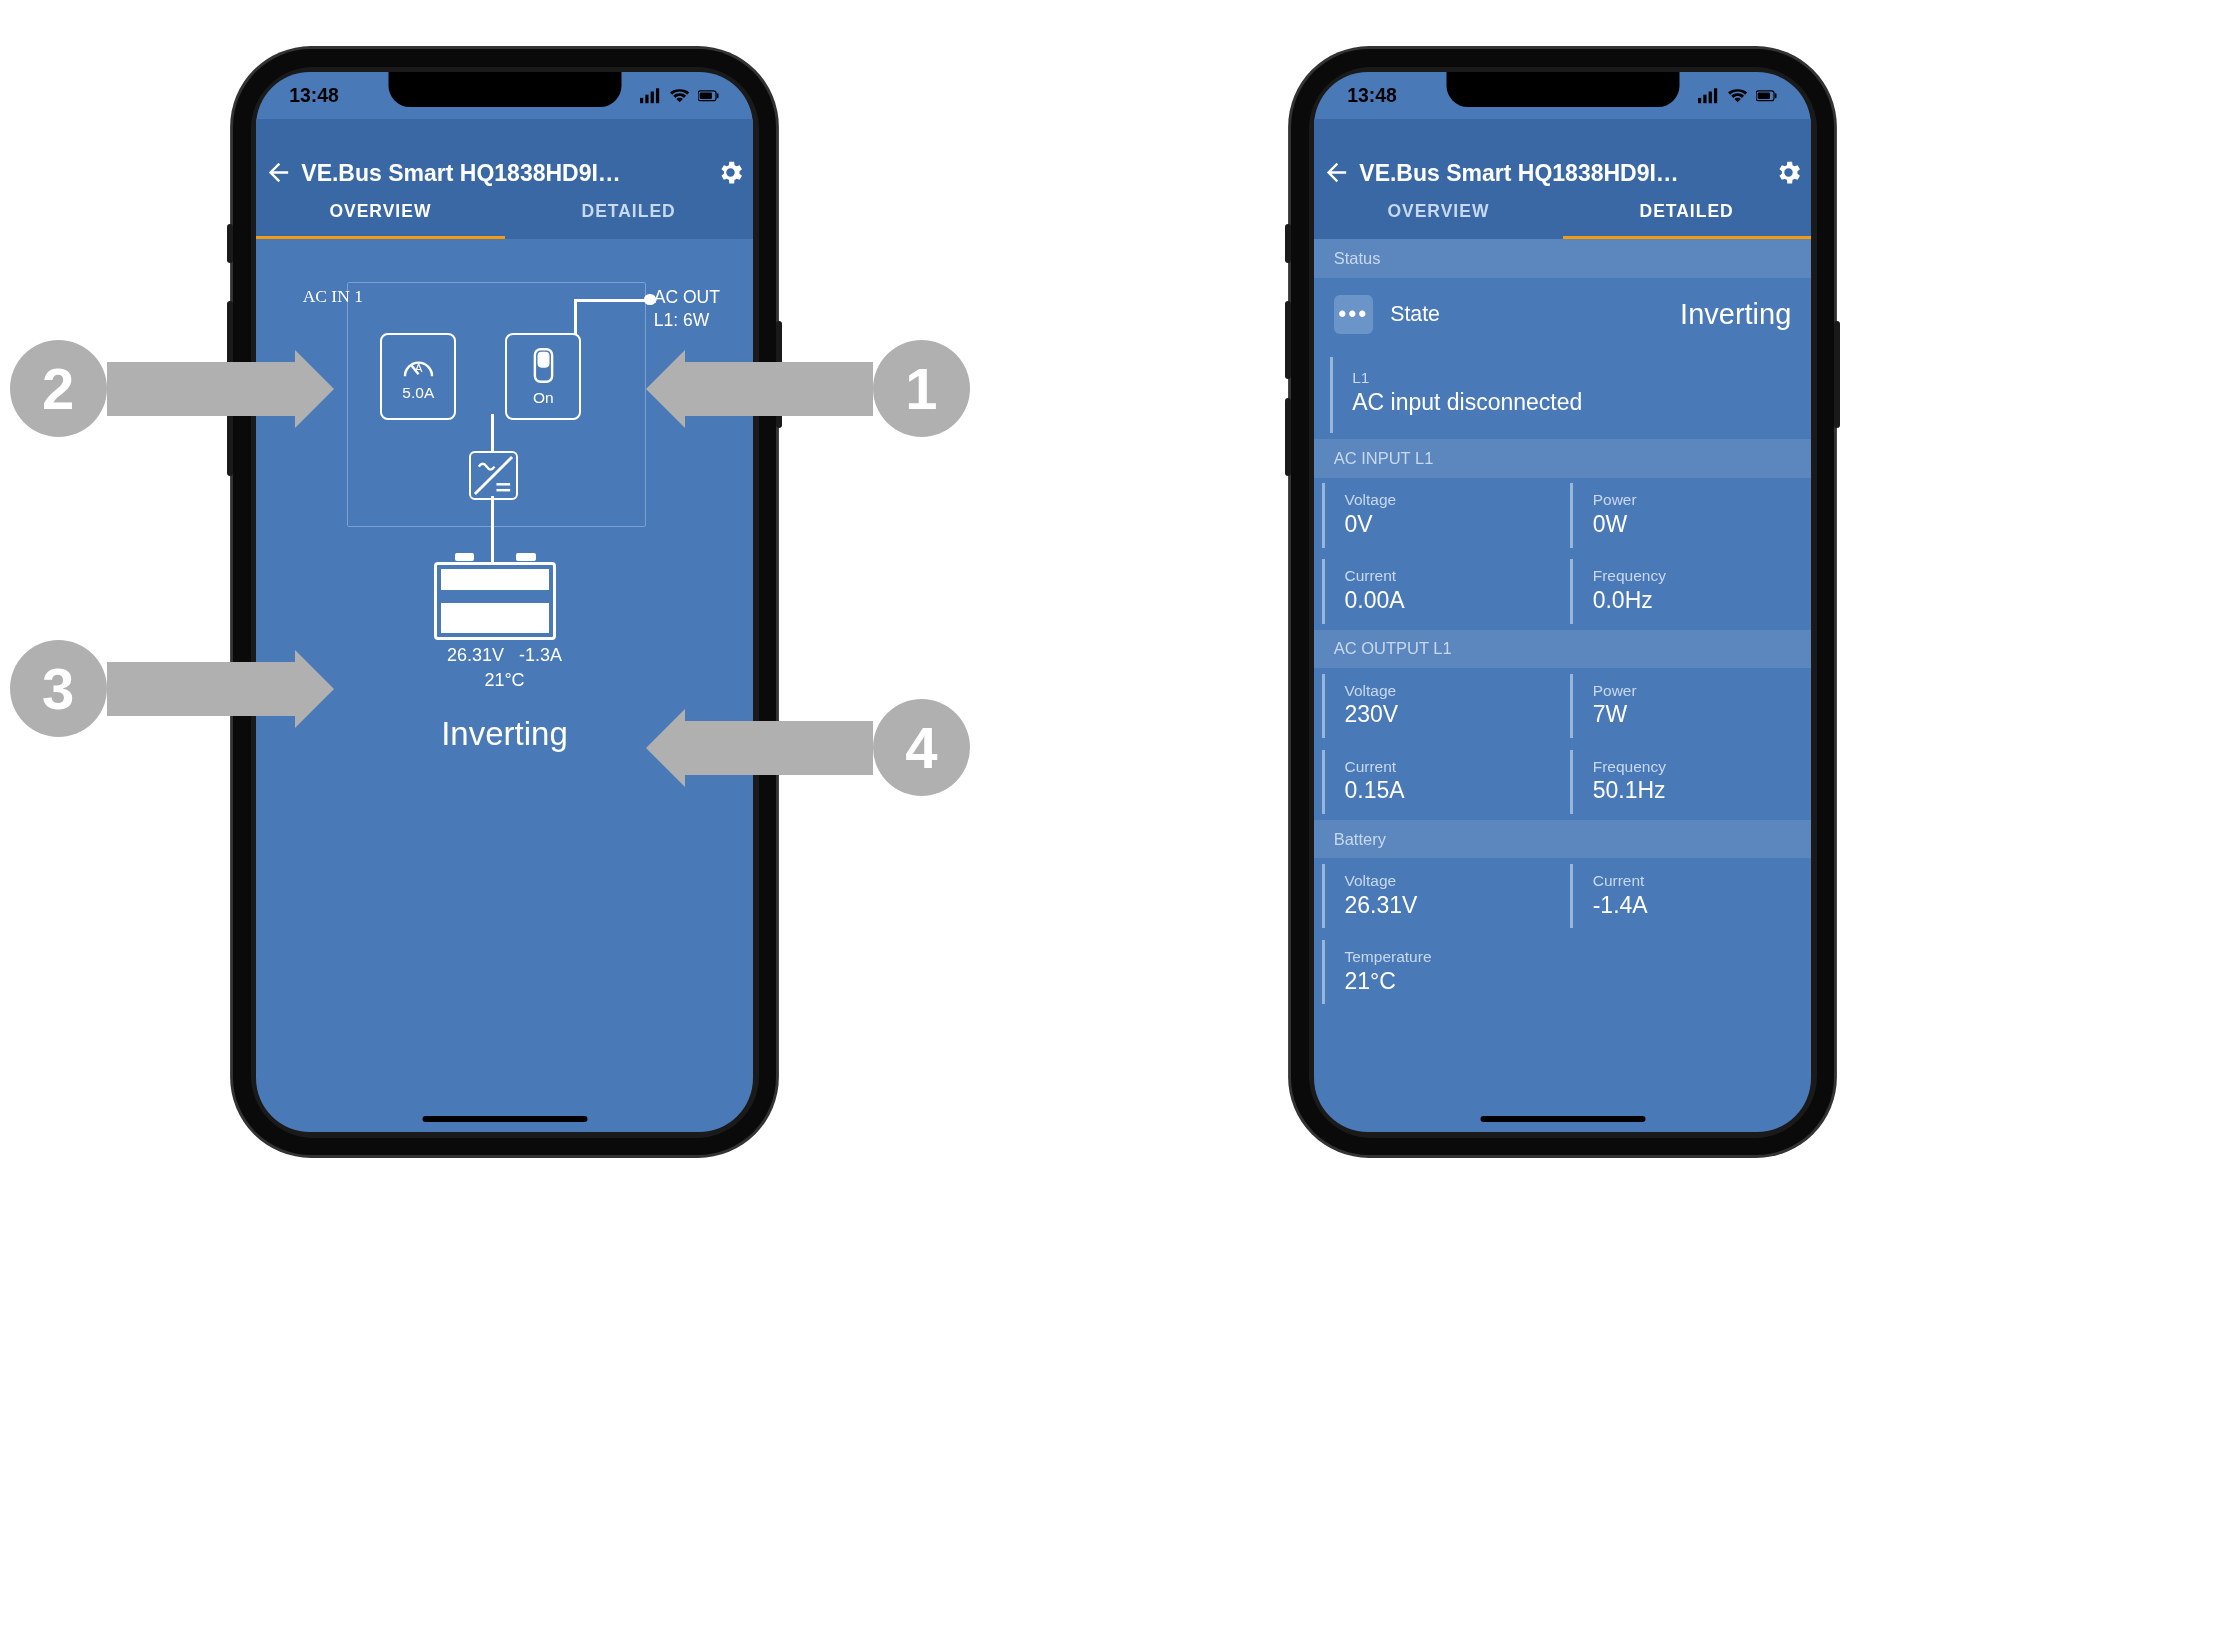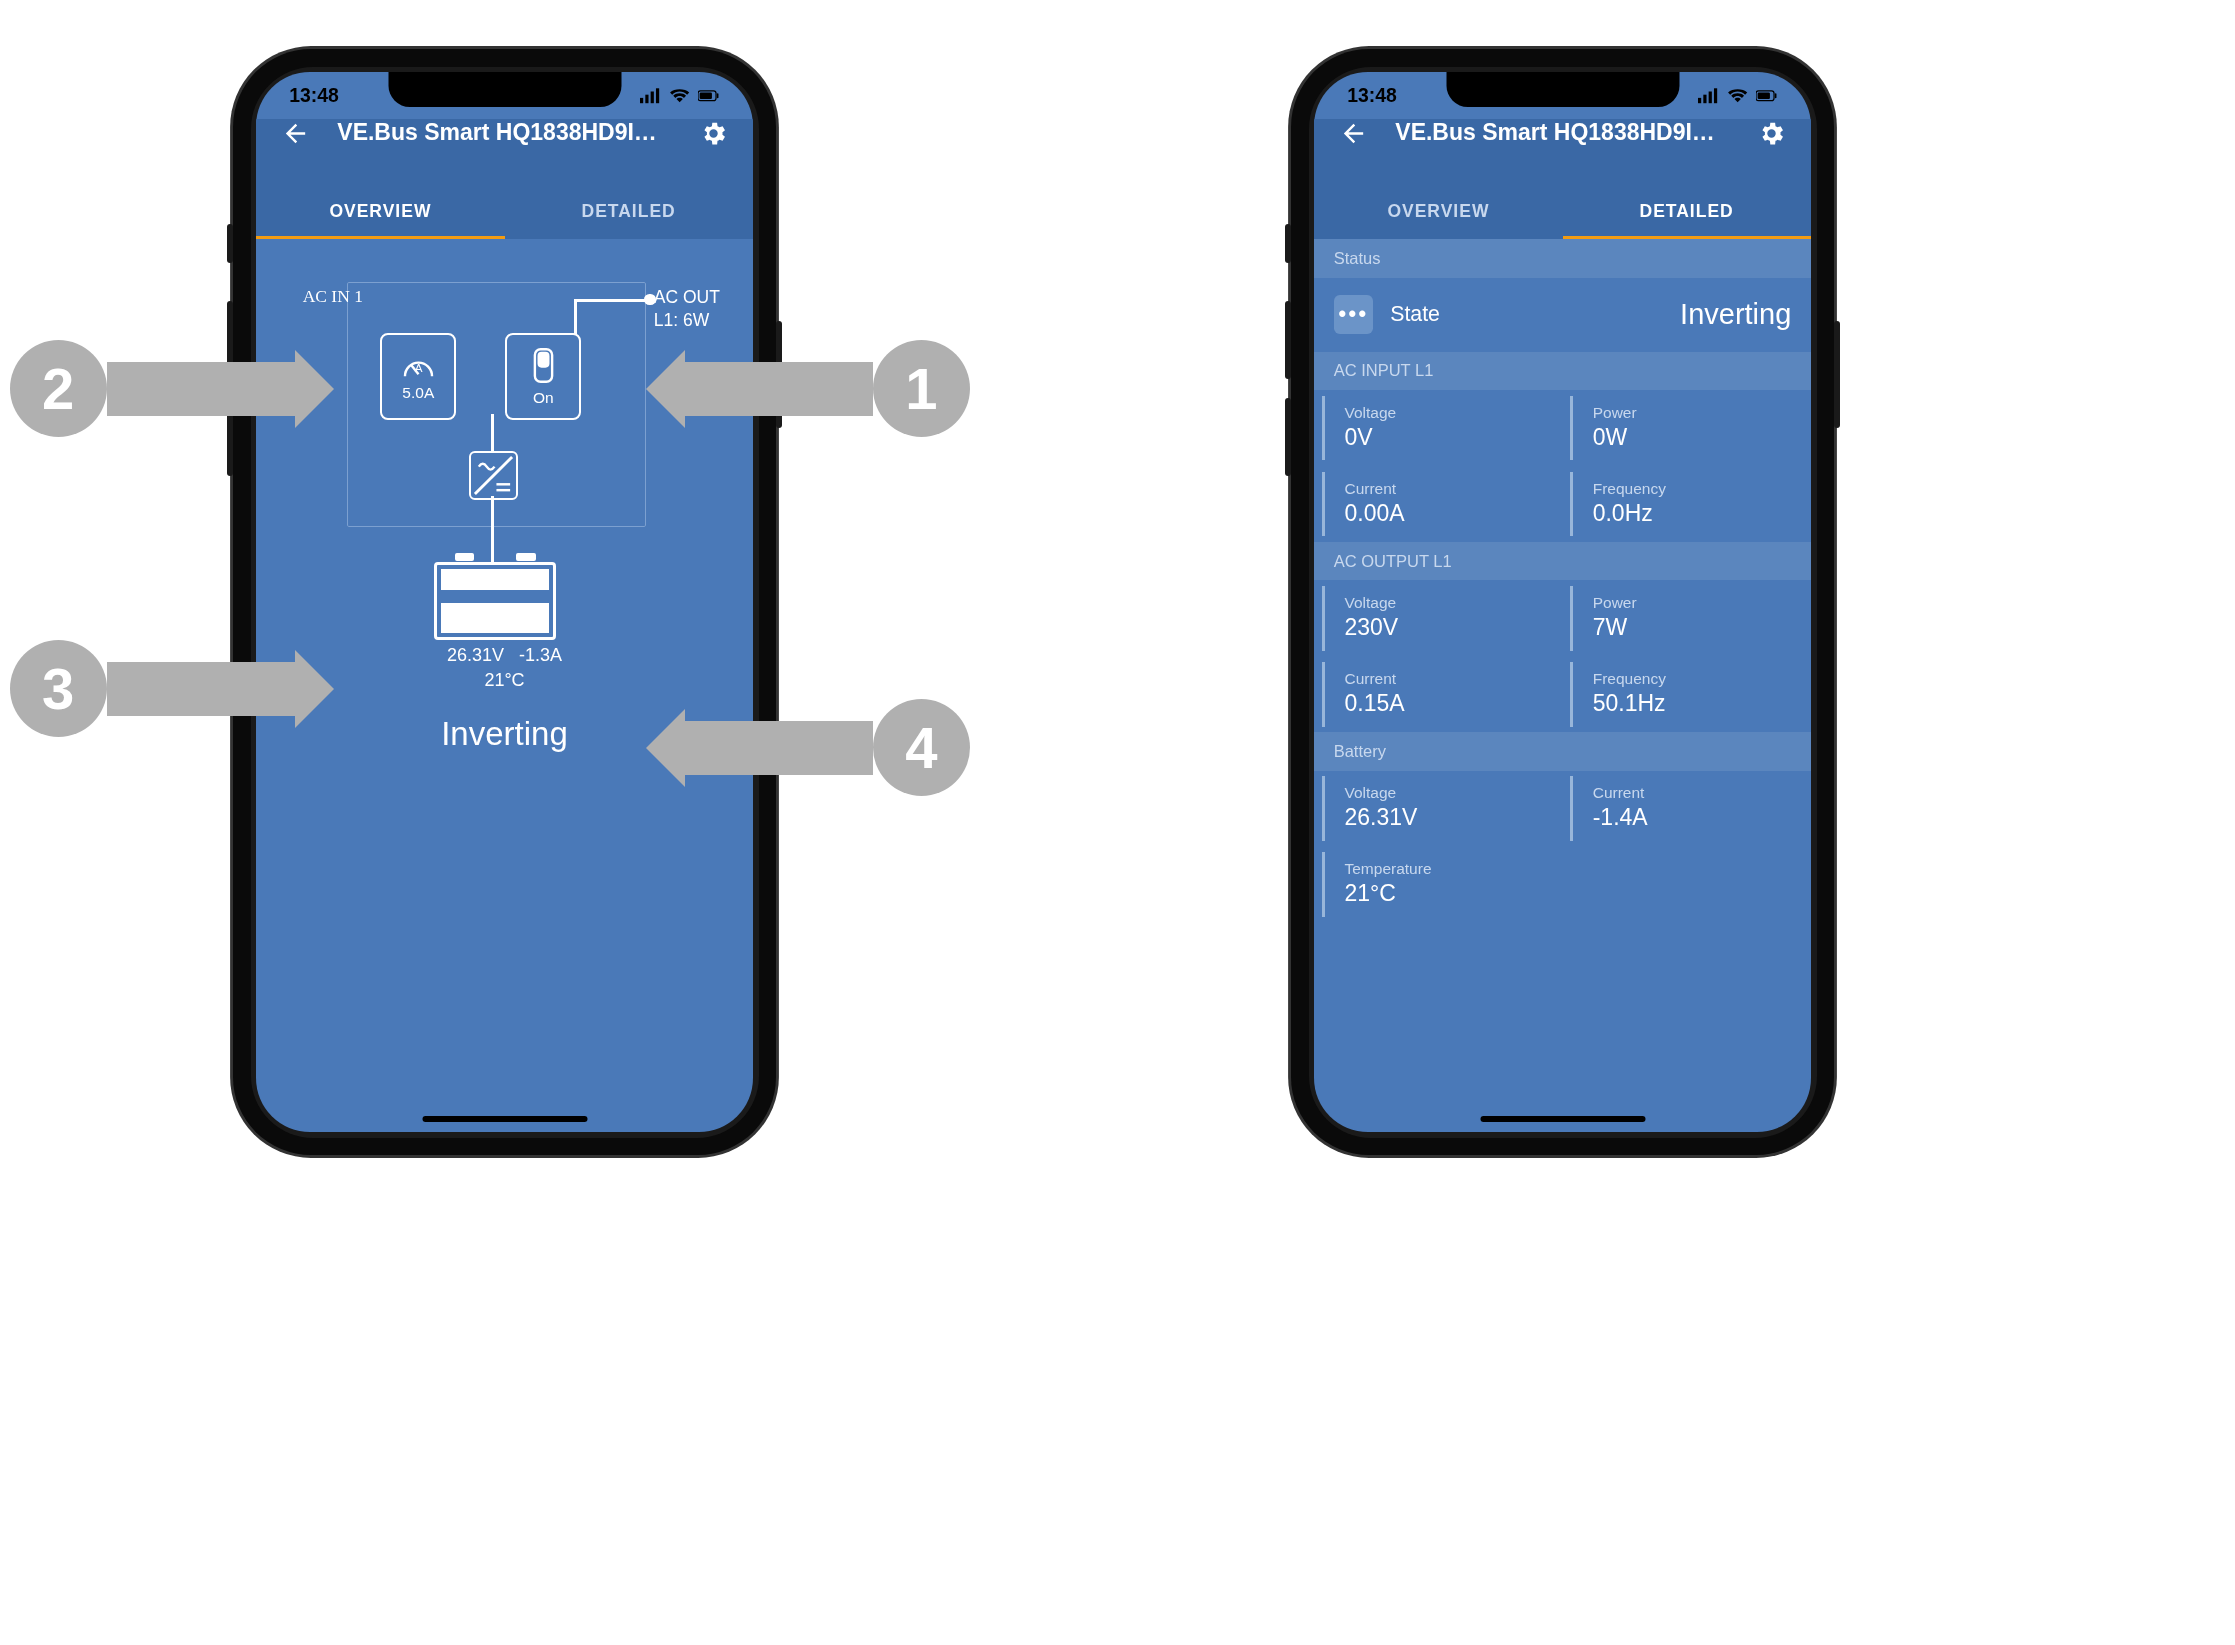--- a/index.html
+++ b/index.html
@@ -52,21 +52,21 @@
   .statusbar{
     height:47px;display:flex;justify-content:space-between;align-items:center;
     padding:0 33px;color:#000;font-weight:600;font-size:19.4px;
     background:transparent;
   }
   .sb-icons{display:flex;gap:7.8px;align-items:center;}
   .sb-icons svg{width:21.3px;height:15.5px;}
   
   .app-header{
     background:var(--blue-header);
-    height:68px;display:flex;align-items:flex-start;gap:27px;padding:0 25px;
+    height:68px;display:flex;align-items:flex-end;gap:8px;padding:0 8px;
     font-size:23px;font-weight:700;
   }
   .app-header .title{flex:1;white-space:nowrap;overflow:hidden;text-overflow:ellipsis;}
   .icon-white{width:29px;height:29px;fill:#fff;flex-shrink:0;}
   
   .tabs{display:flex;background:var(--blue-header);height:52px;}
   .tab{flex:1;text-align:center;line-height:49px;letter-spacing:1px;font-size:17.5px;font-weight:700;color:var(--txt-dim);}
   .tab.active{color:#fff;border-bottom:3.9px solid var(--orange);}
   
   .content{position:absolute;top:167px;bottom:0;left:0;right:0;overflow:hidden;}
@@ -270,20 +270,24 @@
         </div>
 
         <div class="content" style="overflow-y:auto;">
           <div class="section-hdr">Status</div>
           <div class="state-row">
             <div class="more-btn">•••</div>
             <span>State</span>
             <span class="val">Inverting</span>
           </div>
 
+          <div class="grid-reason" style="border-left:3.9px solid #98b6da;margin:5.8px 7.8px 5.8px 15.5px;">
+            <div class="small">L1</div>
+            <div class="big">AC input disconnected</div>
+          </div>
 
           <div class="section-hdr">AC INPUT L1</div>
           <div class="row2">
             <div class="cell">
                 <div class="lbl">Voltage</div>
                 <div class="val">0V</div>
               </div>
             <div class="cell">
                 <div class="lbl">Power</div>
                 <div class="val">0W</div>

